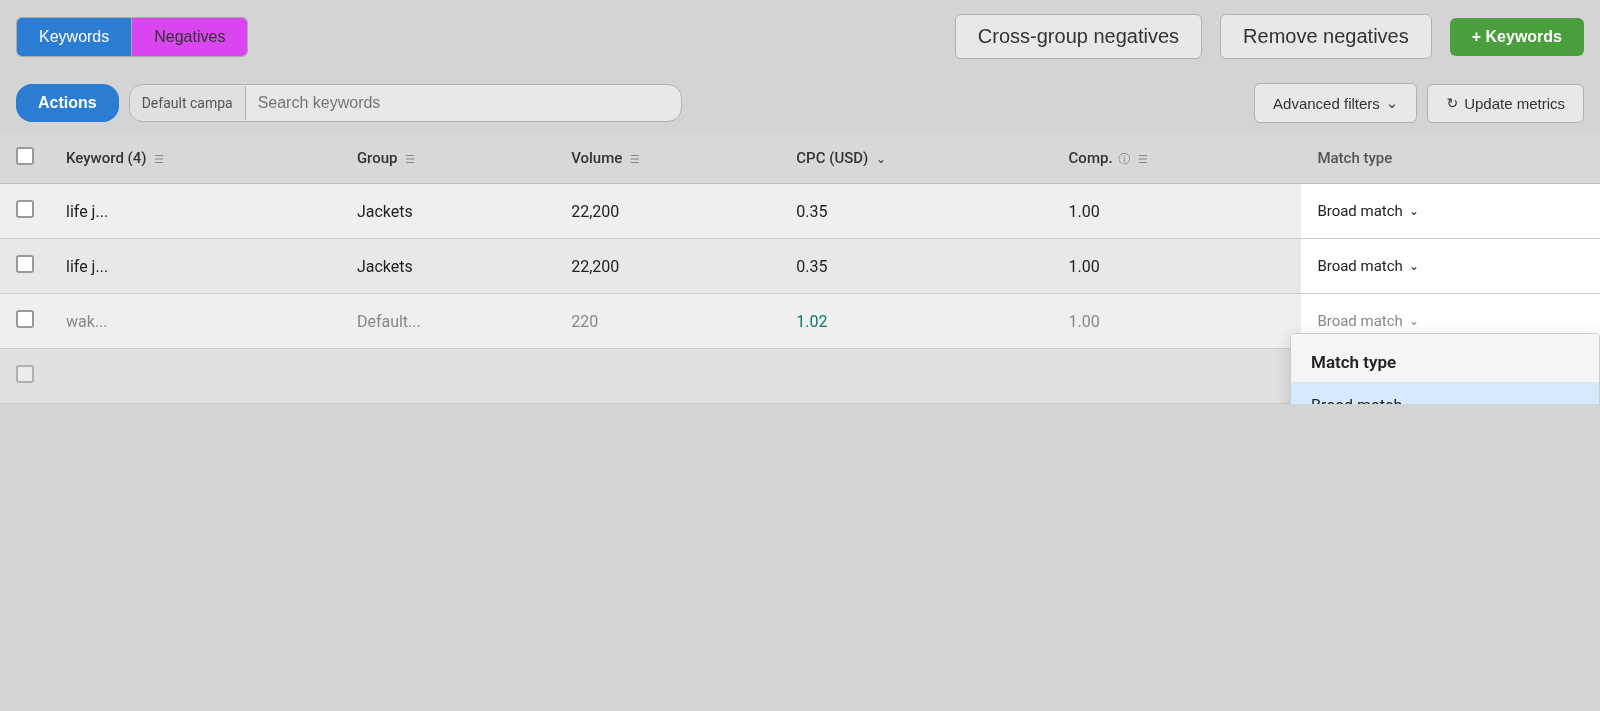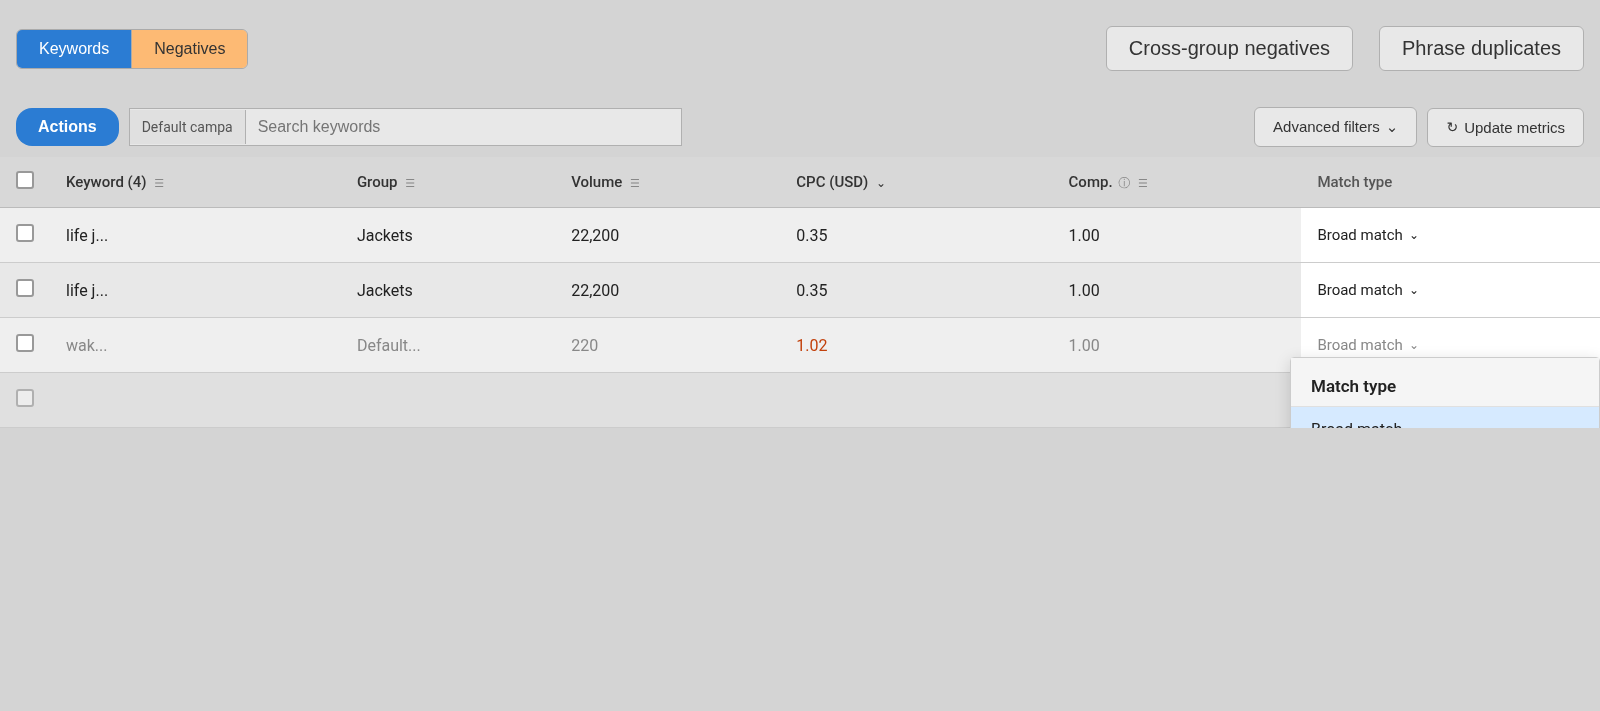--- a/index.html
+++ b/index.html
@@ -9,37 +9,37 @@
       width: 1600px;
       height: 711px;
       overflow: hidden;
       font-size: 15px;
     }
 
     
     .top-bar {
       display: flex;
       align-items: center;
-      padding: 26px 16px;
+      padding: 14px 16px;
       background: #d4d4d4;
-      gap: 26px;
+      gap: 18px;
     }
 
     .tab-group {
       display: flex;
       border: 1.5px solid #aaa;
       border-radius: 6px;
       overflow: hidden;
     }
 
     .tab {
       padding: 10px 22px;
       font-size: 16px;
       cursor: pointer;
-      background: #fdba74;
+      background: #d946ef;
       color: #333;
       border: none;
       outline: none;
     }
 
     .tab.active {
       background: #2b7cd3;
       color: #fff;
       font-weight: 500;
     }
@@ -91,21 +91,21 @@
       cursor: pointer;
       color: #fff;
       font-weight: 600;
     }
 
     .search-container {
       display: flex;
       align-items: center;
       background: #e8e8e8;
       border: 1.5px solid #b0b0b0;
-      border-radius: 0;
+      border-radius: 14px;
       flex: 1;
       max-width: 700px;
       overflow: hidden;
     }
 
     .search-prefix {
       padding: 9px 12px;
       color: #555;
       font-size: 14px;
       border-right: 1.5px solid #b0b0b0;
@@ -118,21 +118,21 @@
       border: none;
       background: transparent;
       padding: 9px 12px;
       font-size: 16px;
       color: #888;
       outline: none;
     }
 
     .btn-advanced {
       display: flex;
-      align-items: flex-start;
+      align-items: center;
       gap: 6px;
       padding: 10px 18px;
       font-size: 15px;
       background: #e8e8e8;
       border: 1.5px solid #b0b0b0;
       border-radius: 6px;
       cursor: pointer;
       color: #333;
       white-space: nowrap;
     }
@@ -296,21 +296,22 @@
 </head>
 <body>
 
 <div class="top-bar">
   <div class="tab-group">
     <button class="tab active">Keywords</button>
     <button class="tab">Negatives</button>
   </div>
   <div class="spacer"></div>
   <button class="btn-outline">Cross-group negatives</button>
-  <button class="btn-outline">Phrase duplicates</button>
+  <button class="btn-outline">Remove negatives</button>
+  <button class="btn-green">+ Keywords</button>
 </div>
 
 <div class="toolbar">
   <button class="btn-actions">Actions</button>
   <div class="search-container">
     <span class="search-prefix">Default campa</span>
     <input class="search-input" type="text" placeholder="Search keywords" style="">
   </div>
   <div class="spacer"></div>
   <button class="btn-advanced">
@@ -383,21 +384,21 @@
             <span class="match-cell">Broad match <span style="font-size:12px;">⌄</span></span>
           </td>
     </tr>
         <tr>
       <td style="color:#888;">
         <span class="checkbox"></span>
       </td>
       <td style="color:#888;">wak...</td>
       <td style="color:#888;">Default...</td>
       <td style="color:#888;">220</td>
-      <td style="color:#c2410c;">1.02</td>
+      <td style="color:#0f766e;">1.02</td>
       <td style="color:#888;">1.00</td>
       <td style="background:#fff; color:#888;">
             <span class="match-cell">Broad match <span style="font-size:12px;">⌄</span></span>
           </td>
     </tr>
         <tr style="opacity: 0.6;">
     <td>
       <span class="checkbox"></span>
     </td>
     <td></td>

